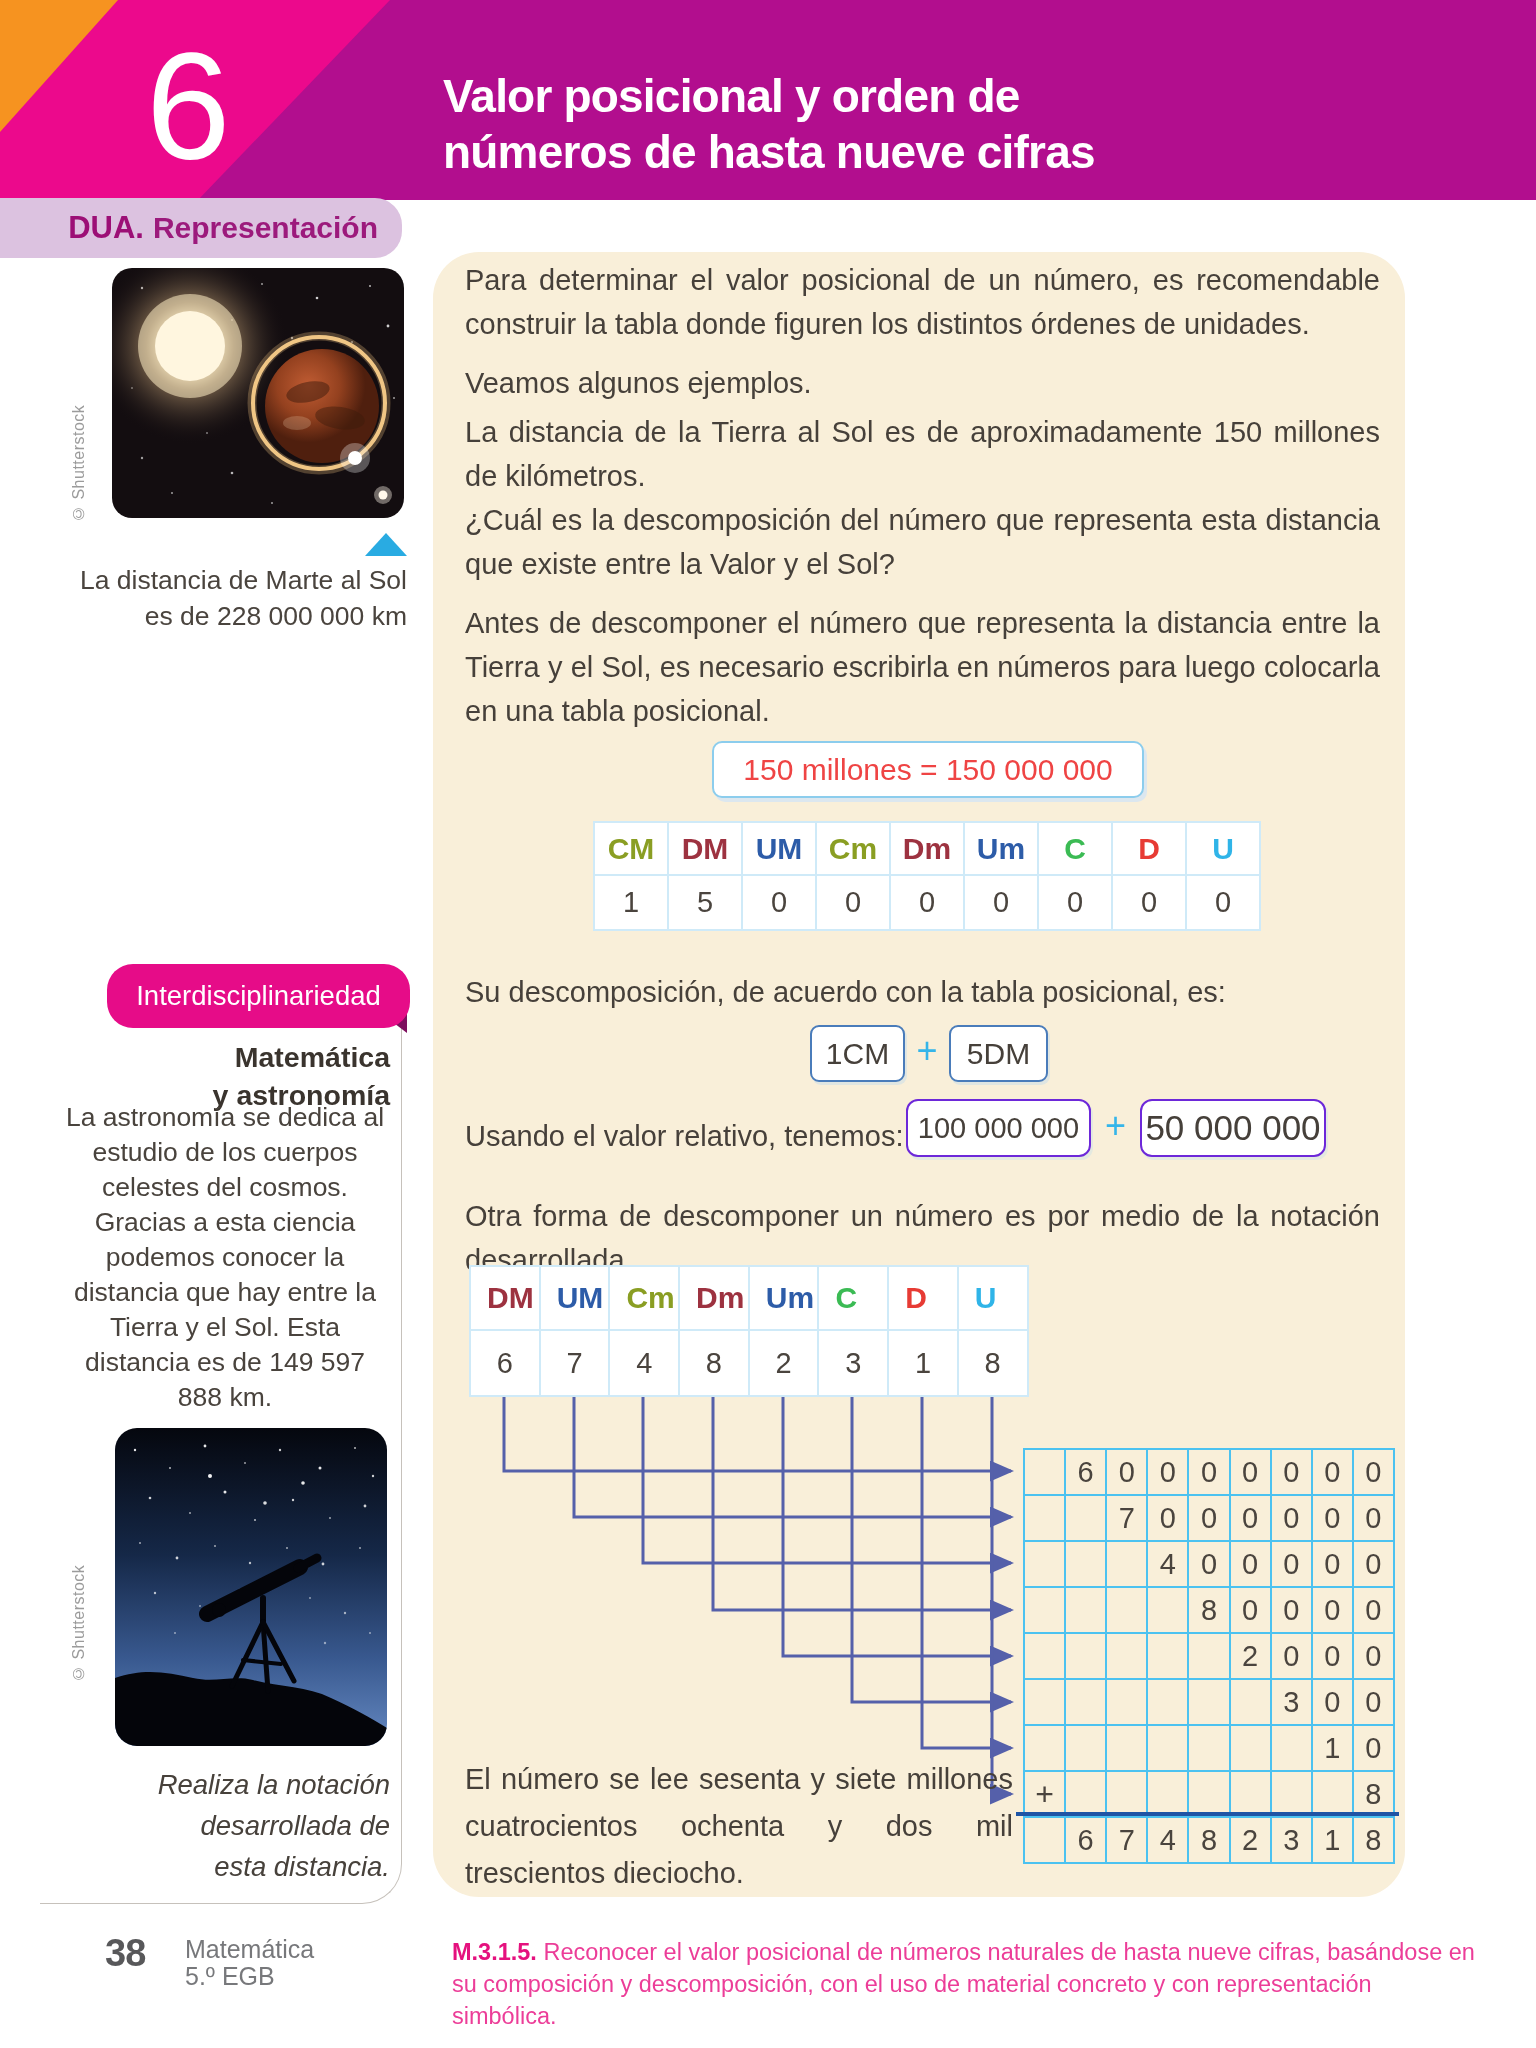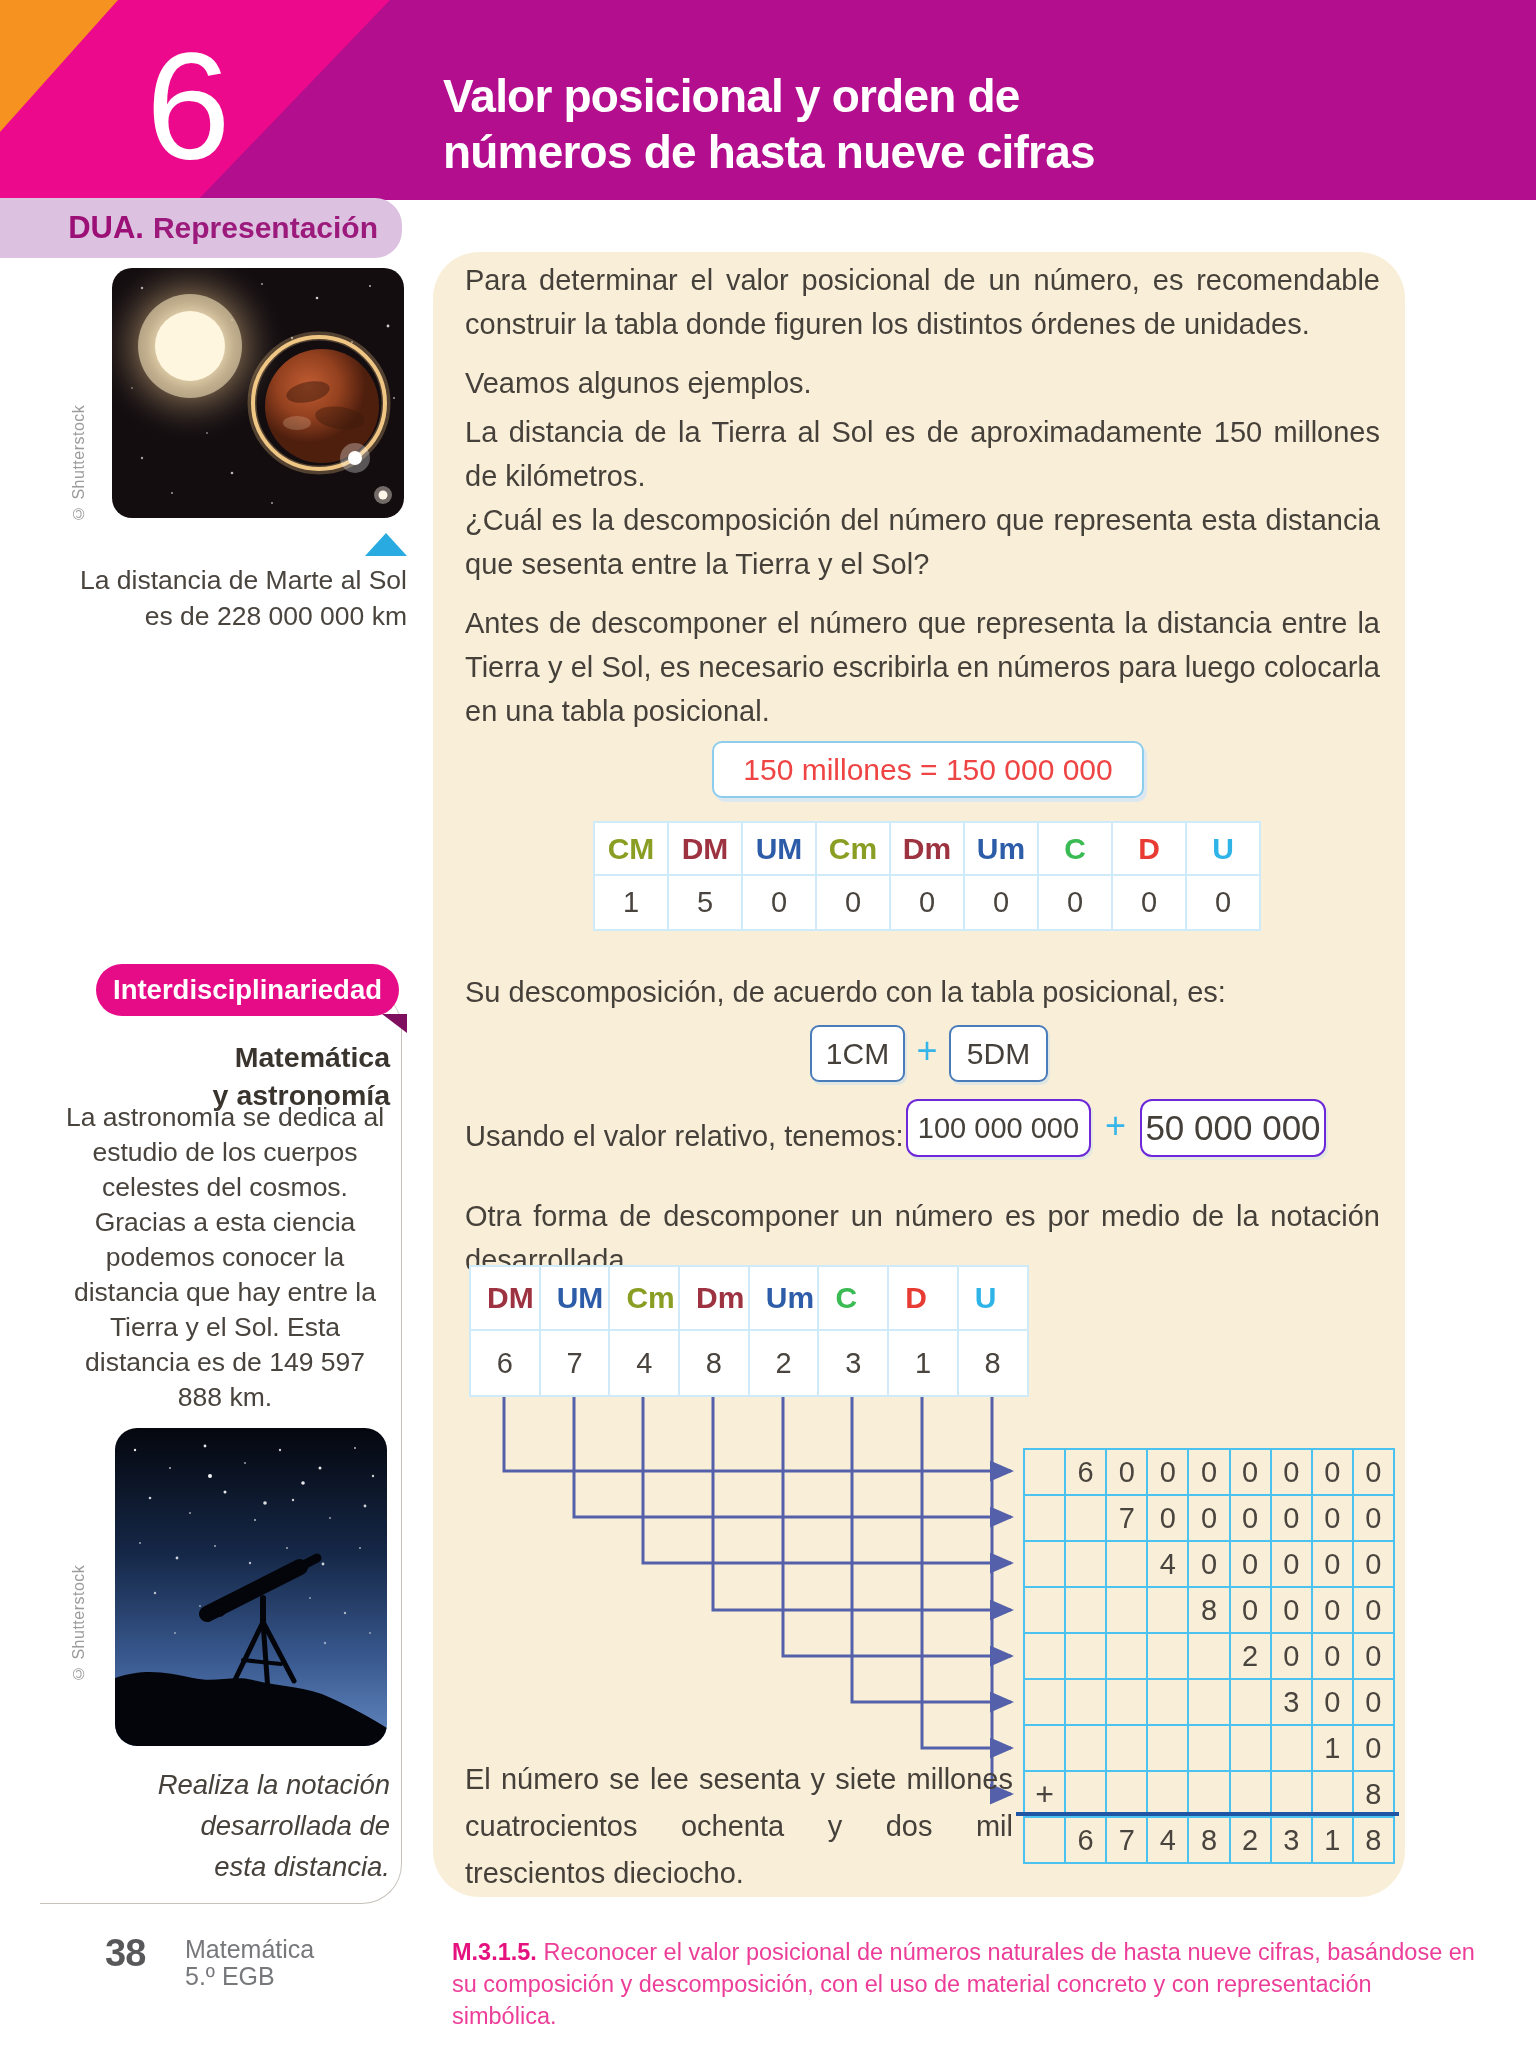--- a/index.html
+++ b/index.html
@@ -33,23 +33,23 @@
   .mars-img { left:112px; top:268px; width:292px; height:250px; }
   .tele-img { left:115px; top:1428px; width:272px; height:318px; border-radius:22px; }
   .caption-marker { position:absolute; left:365px; top:533px; width:0; height:0;
     border-left:21px solid transparent; border-right:21px solid transparent;
     border-bottom:23px solid #29abe2; }
   .caption-mars { position:absolute; left:60px; top:562px; width:347px; text-align:right;
     font-size:26.5px; line-height:36px; color:#4a443e; }
   .inter-outline { position:absolute; left:40px; top:988px; width:362px; height:916px;
     border-right:1.5px solid #c6c1bb; border-bottom:1.5px solid #c6c1bb;
     border-radius:0 40px 40px 0; }
-  .inter-badge { position:absolute; left:96px; top:964px; width:303px; height:52px;
+  .inter-badge { position:absolute; left:107px; top:964px; width:303px; height:64px;
     background:#e60c88; border-radius:26px; display:flex; align-items:center; justify-content:center;
-    color:#ffffff; font-weight:700; font-size:27.5px; z-index:2; }
+    color:#ffffff; font-weight:400; font-size:27.5px; z-index:2; }
   .inter-fold { position:absolute; left:382px; top:1014px; width:0; height:0;
     border-top:19px solid #7e0f5e; border-left:25px solid transparent; z-index:1; }
   .inter-title { position:absolute; left:60px; top:1038px; width:330px; text-align:right;
     font-weight:700; font-size:28.5px; line-height:38px; color:#3a342e; }
   .inter-body { position:absolute; left:60px; top:1100px; width:330px; text-align:center;
     font-size:26.5px; line-height:35px; color:#49433d; }
   .inter-task { position:absolute; left:142px; top:1764px; width:248px; text-align:right;
     font-style:italic; font-size:27.5px; line-height:41px; color:#47413b; }
   
   .panel { position:absolute; left:433px; top:252px; width:972px; height:1645px;
@@ -236,21 +236,21 @@
       <circle cx="104" cy="182" r="7" fill="#04050a"></circle>
     </svg>
   </div>
   <div class="inter-task">Realiza la notación desarrollada de esta distancia.</div>
 
   <div class="panel"></div>
 
   <div class="para" style="top:258px">Para determinar el valor posicional de un número, es recomendable construir la tabla donde figuren los distintos órdenes de unidades.</div>
   <div class="para nj" style="top:361px">Veamos algunos ejemplos.</div>
   <div class="para" style="top:410px">La distancia de la Tierra al Sol es de aproximadamente 150 millones de kilómetros.</div>
-  <div class="para" style="top:498px">¿Cuál es la descomposición del número que representa esta distancia que sesenta entre la Tierra y el Sol?</div>
+  <div class="para" style="top:498px">¿Cuál es la descomposición del número que representa esta distancia que existe entre la Valor y el Sol?</div>
   <div class="para" style="top:601px">Antes de descomponer el número que representa la distancia entre la Tierra y el Sol, es necesario escribirla en números para luego colocarla en una tabla posicional.</div>
 
   <div class="eq-box">150 millones = 150 000 000</div>
 
   <div class="pv-table t1" id="table1">
       <div class="cell hc" style="color: rgb(138, 158, 35);">CM</div>
       <div class="cell hc" style="color: rgb(157, 50, 64);">DM</div>
       <div class="cell hc" style="color: rgb(45, 92, 168);">UM</div>
       <div class="cell hc" style="color: rgb(138, 158, 35);">Cm</div>
       <div class="cell hc" style="color: rgb(157, 50, 64);">Dm</div>

